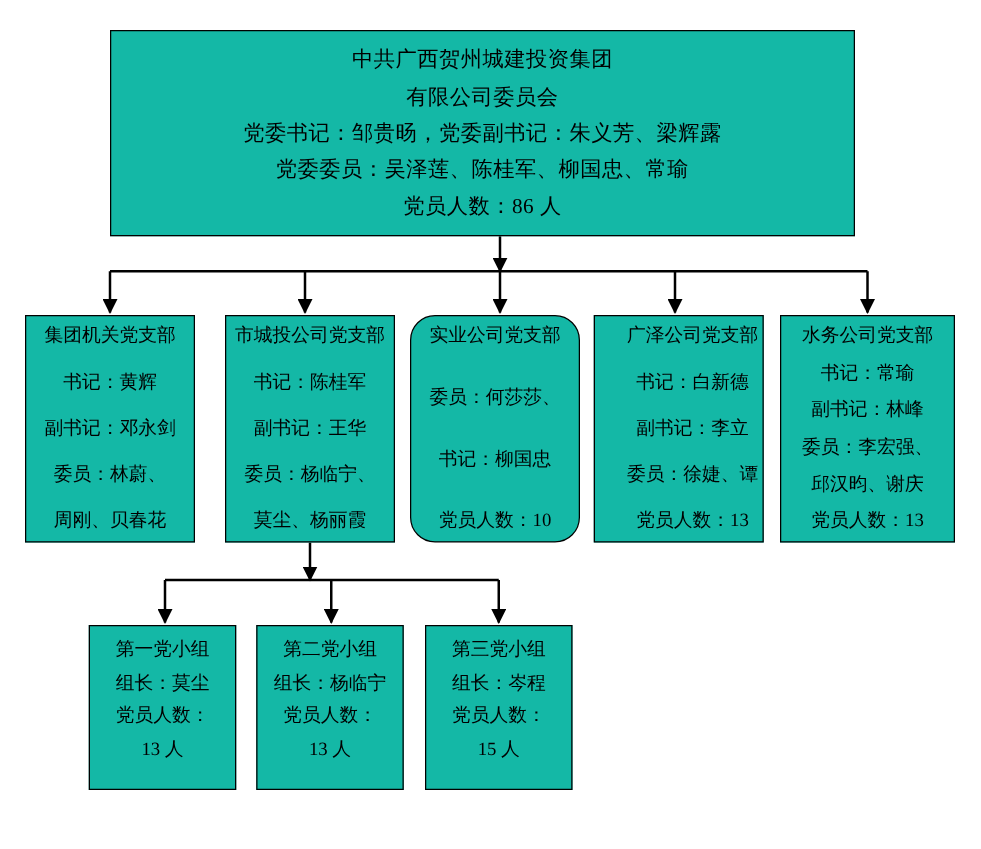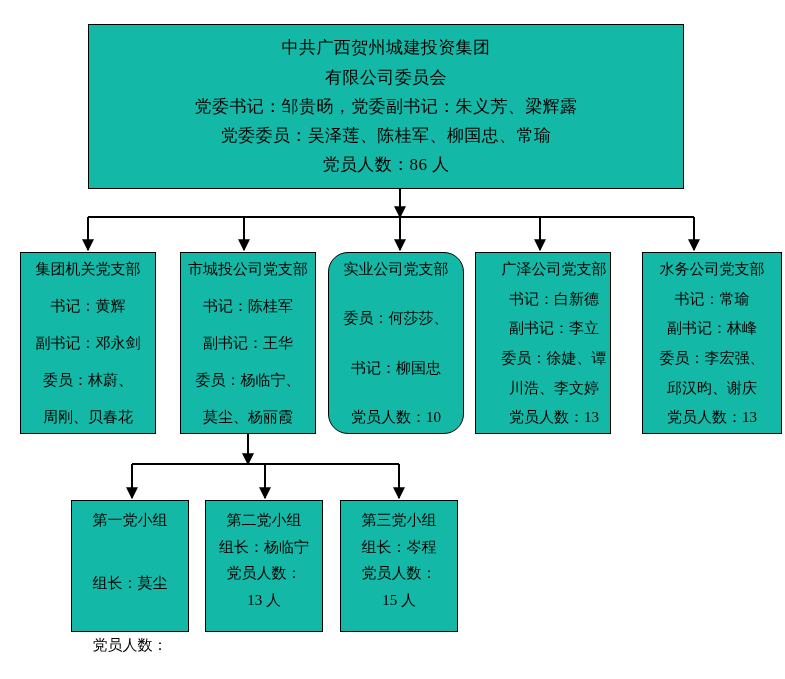--- a/index.html
+++ b/index.html
@@ -70,34 +70,34 @@
     font-size: 15px;
     padding: 4px 2px 2px 2px;
     justify-content: space-between;
   }
   .node-branch .line { line-height: 1.72; }
 
   .node-branch.b0 { left: 20px; }
   .node-branch.b1 { left: 180px; }
   .node-branch.b2 { left: 328px; border-radius: 20px; }
   .node-branch.b3 { left: 475px; padding-left: 24px; }
-  .node-branch.b4 { left: 642px; width: 140px; }
+  .node-branch.b4 { left: 624px; width: 140px; }
 
   
   .node-group {
     top: 500px;
     width: 118px;
     height: 132px;
     font-size: 15px;
     padding-top: 6px;
     justify-content: flex-start;
   }
   .node-group .line { line-height: 1.78; }
 
-  .node-group.g0 { left: 71px; gap: 36px; }
+  .node-group.g0 { left: 71px; }
   .node-group.g1 { left: 205px; }
   .node-group.g2 { left: 340px; }
 </style>
 </head>
 <body>
 
 <div id="chart-root">
 
   <svg class="connector-layer" viewBox="0 0 785 679" width="785" height="679" xmlns="http://www.w3.org/2000/svg">
     <defs>
@@ -166,21 +166,20 @@
     <span class="line">委员：何莎莎、</span>
     <span class="line">书记：柳国忠</span>
     <span class="line">党员人数：10</span>
   </div>
 
   <div class="node node-branch b3">
     <span class="line">广泽公司党支部</span>
     <span class="line">书记：白新德</span>
     <span class="line">副书记：李立</span>
     <span class="line">委员：徐婕、谭</span>
-    <span class="line">川浩、李文婷</span>
     <span class="line">党员人数：13</span>
   </div>
 
   <div class="node node-branch b4">
     <span class="line">水务公司党支部</span>
     <span class="line">书记：常瑜</span>
     <span class="line">副书记：林峰</span>
     <span class="line">委员：李宏强、</span>
     <span class="line">邱汉昀、谢庆</span>
     <span class="line">党员人数：13</span>

